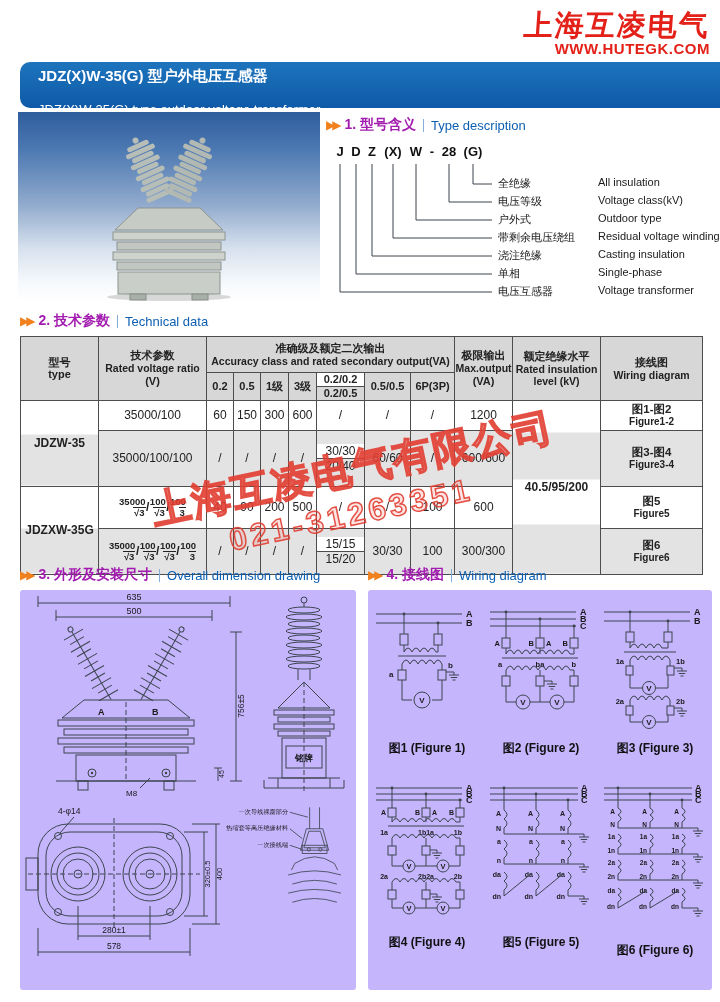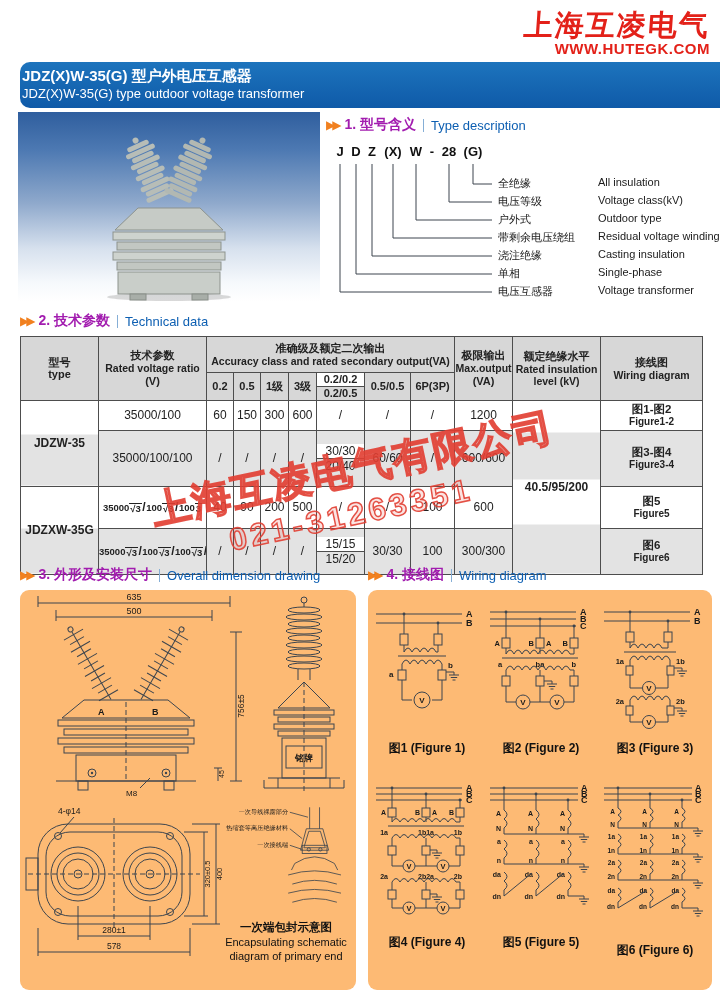--- a/index.html
+++ b/index.html
@@ -3,23 +3,23 @@
 <meta charset="utf-8">
 <style>
   html,body{margin:0;padding:0;background:#888;}
   .page{position:relative;width:720px;height:1002px;background:#fff;overflow:hidden;
         font-family:"Liberation Sans","DejaVu Sans",sans-serif;color:#222;}
   
   .logo{position:absolute;top:6px;right:10px;font-size:29px;font-weight:900;letter-spacing:2px;
         color:#e32119;transform:skewX(-4deg);}
   .web{position:absolute;top:40px;right:10px;font-size:15px;font-weight:bold;color:#e32119;letter-spacing:.5px;}
   .titlebar{position:absolute;left:20px;top:62px;width:700px;height:46px;background:linear-gradient(180deg,#1d74bd,#0f5aa8);
-        border-radius:10px 0 0 10px;color:#fff;padding:5px 0 0 2px;box-sizing:border-box;}
+        border-radius:10px 0 0 10px;color:#fff;padding:5px 0 0 18px;box-sizing:border-box;}
   .titlebar .t1{font-size:15px;font-weight:bold;}
-  .titlebar .t2{font-size:13px;margin-top:0;}
+  .titlebar .t2{font-size:13px;margin-top:16px;}
   
   .sec-h{position:absolute;display:flex;align-items:center;height:18px;white-space:nowrap;}
   .sec-h .arr{color:#f1801f;font-size:12px;letter-spacing:-3px;margin-right:6px;}
   .sec-h .cnb{color:#a21caf;font-weight:bold;font-size:14px;}
   .sec-h .sep{display:inline-block;width:1px;height:13px;background:#85aed6;margin:0 7px;}
   .sec-h .enb{color:#0d5fb2;font-size:13px;}
   
   .photo{position:absolute;left:18px;top:112px;width:302px;height:190px;
      background:linear-gradient(180deg,#2f5e9e 0%,#4d79b2 20%,#8fa9cc 48%,#d7e1ee 72%,#f6f9fc 90%,#fff 100%);}
   
@@ -43,30 +43,30 @@
   td.g2{background:linear-gradient(180deg,#fff 48%,#e3e3e3 48%) !important;font-weight:bold;}
   td.ins{background:linear-gradient(180deg,#fff 0 18.5%,#e3e3e3 18.5% 45.7%,#fff 45.7% 71.6%,#e3e3e3 71.6% 100%) !important;font-weight:bold;}
   td.val{font-weight:normal;}
   .split{display:flex;flex-direction:column;height:100%;}
   .split>div{flex:1;display:flex;align-items:center;justify-content:center;}
   .split>div:first-child{border-bottom:1px solid #4d4d4d;background:#fff;}
   .hl2{font-size:10.5px;font-weight:bold;}
   .fig div{line-height:1.25;font-weight:bold;}
   .fig .fcn{font-size:11.5px;} .fig .fen{font-size:10px;}
   .fracs{font-weight:bold;white-space:nowrap;}
-  .frac{display:inline-flex;flex-direction:row;align-items:center;font-size:9.5px;line-height:1.1;vertical-align:middle;}
+  .frac{display:inline-flex;flex-direction:column;align-items:flex-end;font-size:9.5px;line-height:1.1;vertical-align:middle;}
   .frac .den{border-top:1px solid #222;padding:0 1px;}
   .fsl{font-size:12px;margin:0 .5px;}
   
   .wm{position:absolute;left:150px;top:428px;width:540px;transform:rotate(-12deg);z-index:5;pointer-events:none;
       font-weight:bold;color:rgba(225,62,50,.14);-webkit-text-stroke:1.5px rgba(225,62,50,.9);}
   .wm .w1{font-size:39px;letter-spacing:2px;}
   .wm .w2{font-size:31px;margin:0 0 0 70px;letter-spacing:4px;}
   
-  .panel{position:absolute;top:590px;height:400px;background:#fdba74;border-radius:9px;}
+  .panel{position:absolute;top:590px;height:400px;background:#c4b5fd;border-radius:3px;}
   .pL{left:20px;width:336px;} .pR{left:368px;width:344px;}
   svg.ln line,svg.ln path,svg.ln polyline,svg.ln polygon,svg.ln rect,svg.ln circle,svg.ln ellipse{stroke:#3d454e;fill:none;stroke-width:1;}
   svg.ln text{fill:#1a1a1a;stroke:none;font-family:"Liberation Sans","DejaVu Sans",sans-serif;}
   svg.ln .dot{fill:#3d454e;stroke:none;}
   svg.ln .dash{stroke-dasharray:5 3;}
   .wcell{position:absolute;width:110px;text-align:center;}
   .wcap{font-size:12px;font-weight:bold;color:#111;margin-top:4px;}
   .ecap{position:absolute;left:196px;top:330px;width:140px;text-align:center;color:#111;line-height:1.3;}
   .ecap .c1{font-size:11.5px;font-weight:bold;}
   .ecap .c2{font-size:11px;}
@@ -517,25 +517,20 @@
         <path d="M-32,106 Q0,97 32,106"></path>
           <path d="M-27,117 Q0,108 27,117"></path>
       </g>
       <text x="80" y="12" font-size="7.5" text-anchor="end">一次导线裸露部分</text>
       <line x1="82" y1="10" x2="104" y2="16"></line>
       <text x="80" y="32" font-size="7.5" text-anchor="end">热缩套等高压绝缘材料</text>
       <line x1="82" y1="30" x2="97" y2="42"></line>
       <text x="80" y="52" font-size="7.5" text-anchor="end">一次接线端</text>
       <line x1="82" y1="50" x2="97" y2="55"></line>
     </svg>
-    <div class="ecap">
-      <div class="c1">一次端包封示意图</div>
-      <div class="c2">Encapsulating schematic</div>
-      <div class="c2">diagram of primary end</div>
-    </div>
   </div>
 
   <div class="panel pR">
     <svg width="0" height="0" style="position:absolute">
         <defs>
       <g id="gnd" stroke="#3d454e" fill="none" stroke-width="1">
         <line x1="0" y1="0" x2="0" y2="3"></line>
             <line x1="-5" y1="3" x2="5" y2="3"></line>
         <line x1="-3.2" y1="5.5" x2="3.2" y2="5.5"></line>
             <line x1="-1.5" y1="8" x2="1.5" y2="8"></line>

